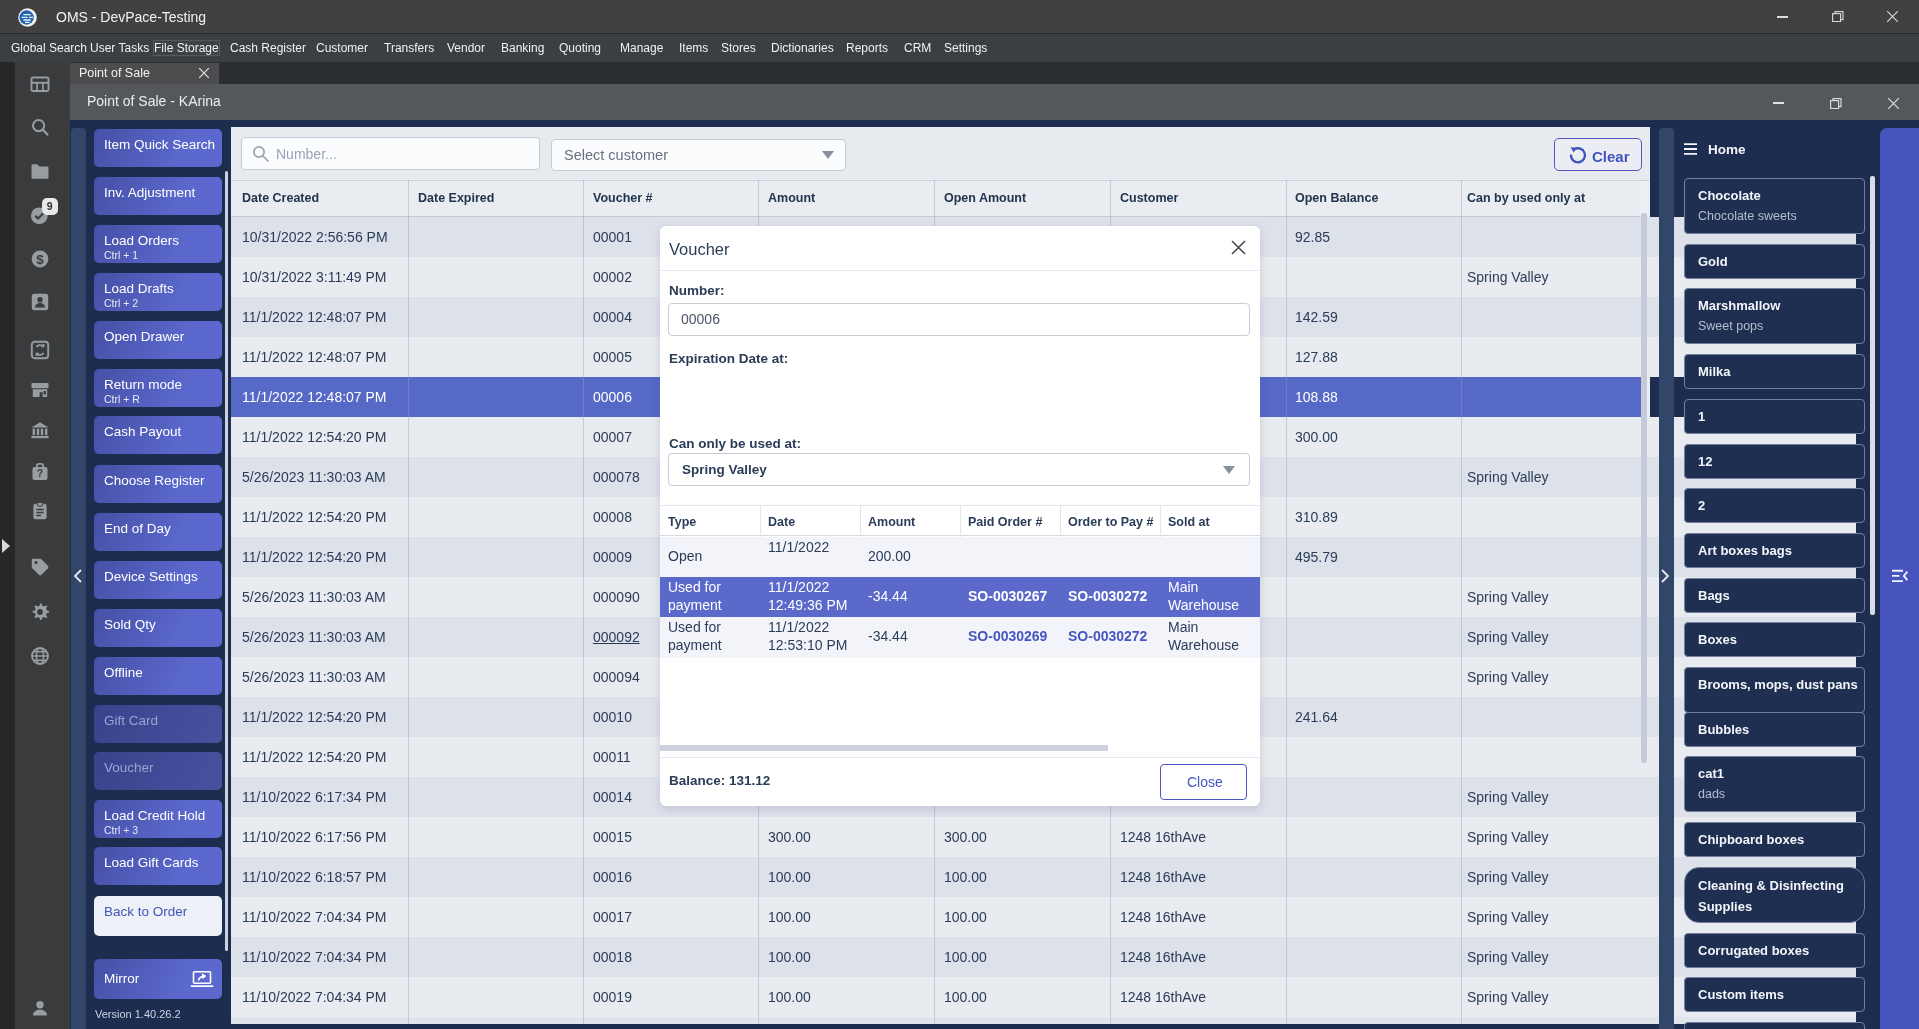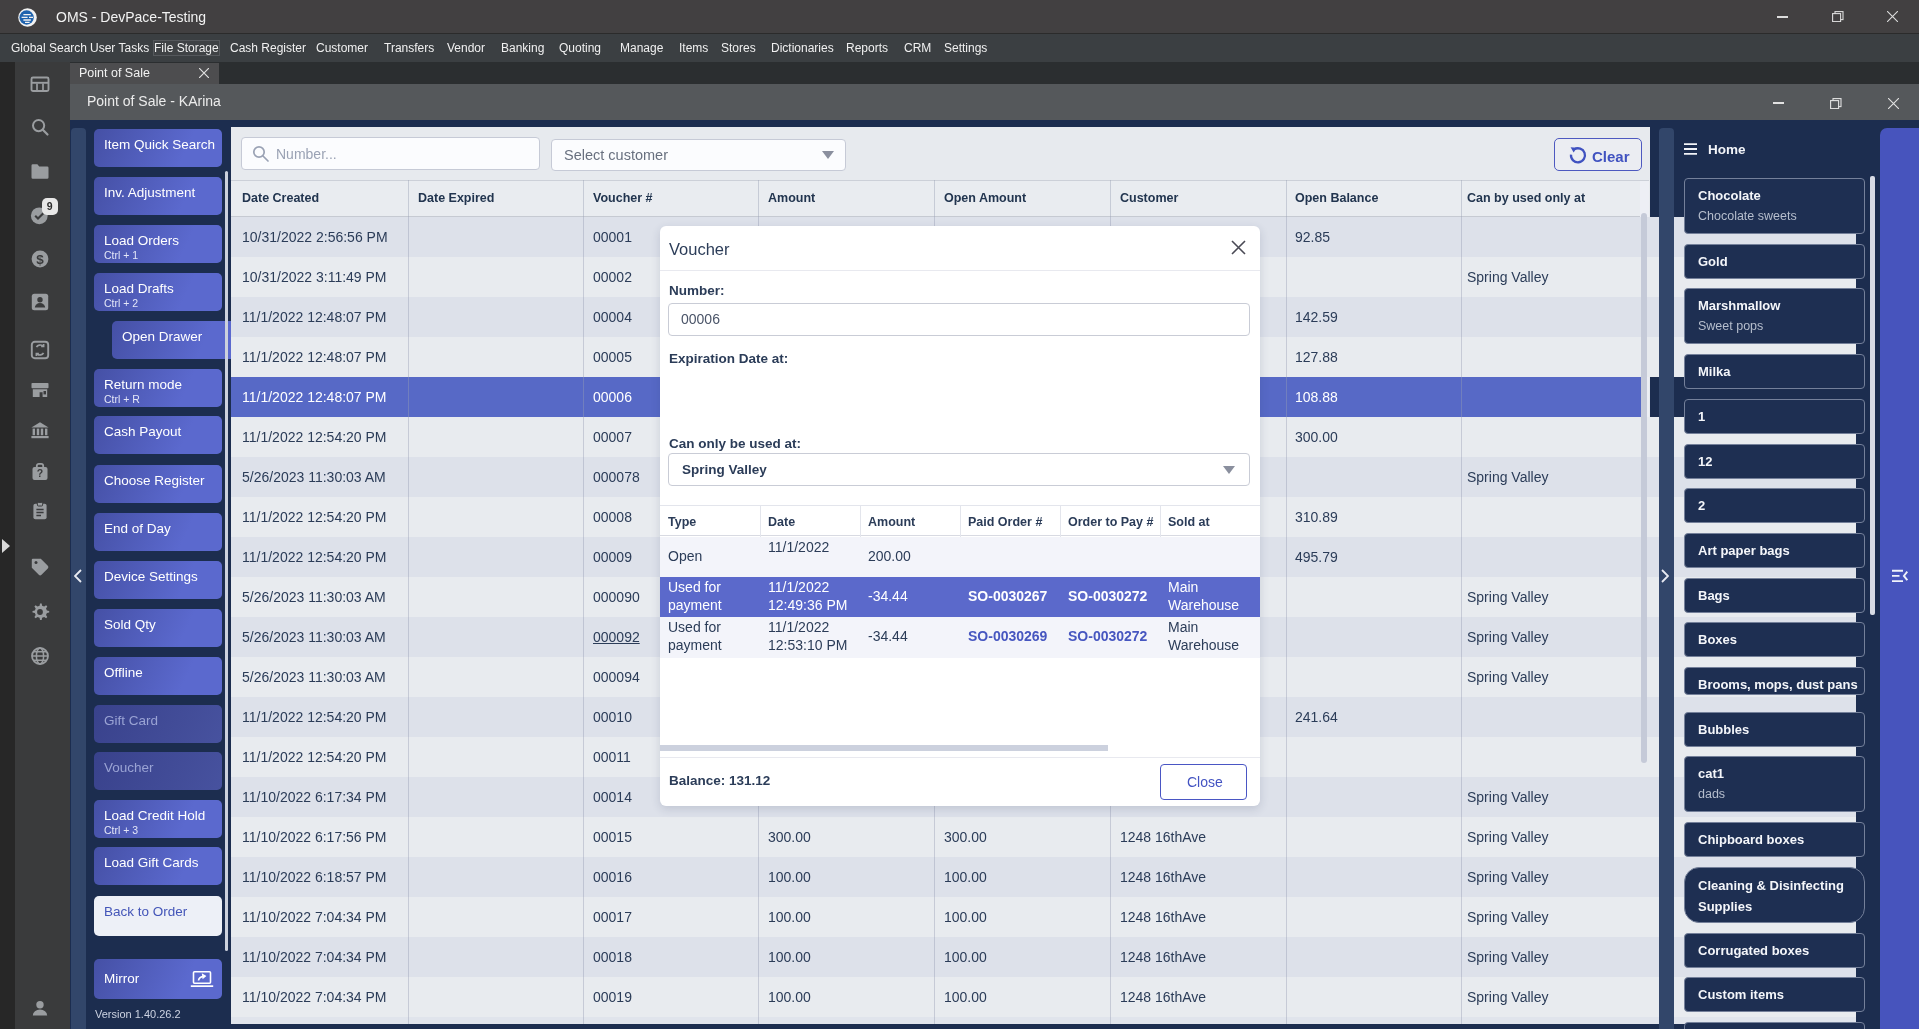--- a/index.html
+++ b/index.html
@@ -182,21 +182,21 @@
     <span class="t1 solo">Inv. Adjustment</span>
   </div>
 <div class="lbtn " style="top:224.9px;">
     <span class="t1">Load Orders</span>
     <span class="t2">Ctrl + 1</span>
   </div>
 <div class="lbtn " style="top:272.9px;">
     <span class="t1">Load Drafts</span>
     <span class="t2">Ctrl + 2</span>
   </div>
-<div class="lbtn " style="top:320.9px;margin-left:18px;">
+<div class="lbtn " style="top:320.9px;">
     <span class="t1 solo">Open Drawer</span>
   </div>
 <div class="lbtn " style="top:368.5px;">
     <span class="t1">Return mode</span>
     <span class="t2">Ctrl + R</span>
   </div>
 <div class="lbtn " style="top:416.4px;">
     <span class="t1 solo">Cash Payout</span>
   </div>
 <div class="lbtn " style="top:464.8px;">
@@ -424,29 +424,29 @@
 <div class="rbtn" style="top:398.8px;height:35px;">
 <span class="t1" style="top:9px;">1</span>
 </div>
 <div class="rbtn" style="top:443.5px;height:35px;">
 <span class="t1" style="top:9px;">12</span>
 </div>
 <div class="rbtn" style="top:488.2px;height:35px;">
 <span class="t1" style="top:9px;">2</span>
 </div>
 <div class="rbtn" style="top:532.9px;height:35px;">
-<span class="t1" style="top:9px;">Art paper bags</span>
+<span class="t1" style="top:9px;">Art boxes bags</span>
 </div>
 <div class="rbtn" style="top:577.6px;height:35px;">
 <span class="t1" style="top:9px;">Bags</span>
 </div>
 <div class="rbtn" style="top:622.3px;height:35px;">
 <span class="t1" style="top:9px;">Boxes</span>
 </div>
-<div class="rbtn" style="top:667px;height:28px;">
+<div class="rbtn" style="top:667px;height:46px;">
 <span class="t1" style="top:9px;">Brooms, mops, dust pans</span>
 </div>
 <div class="rbtn" style="top:711.7px;height:35px;">
 <span class="t1" style="top:9px;">Bubbles</span>
 </div>
 <div class="rbtn" style="top:756.4px;height:56px;">
 <span class="t1" style="top:9px;">cat1</span>
     <span class="t2" style="top:30px;">dads</span>
 </div>
 <div class="rbtn" style="top:822.1px;height:35px;">

